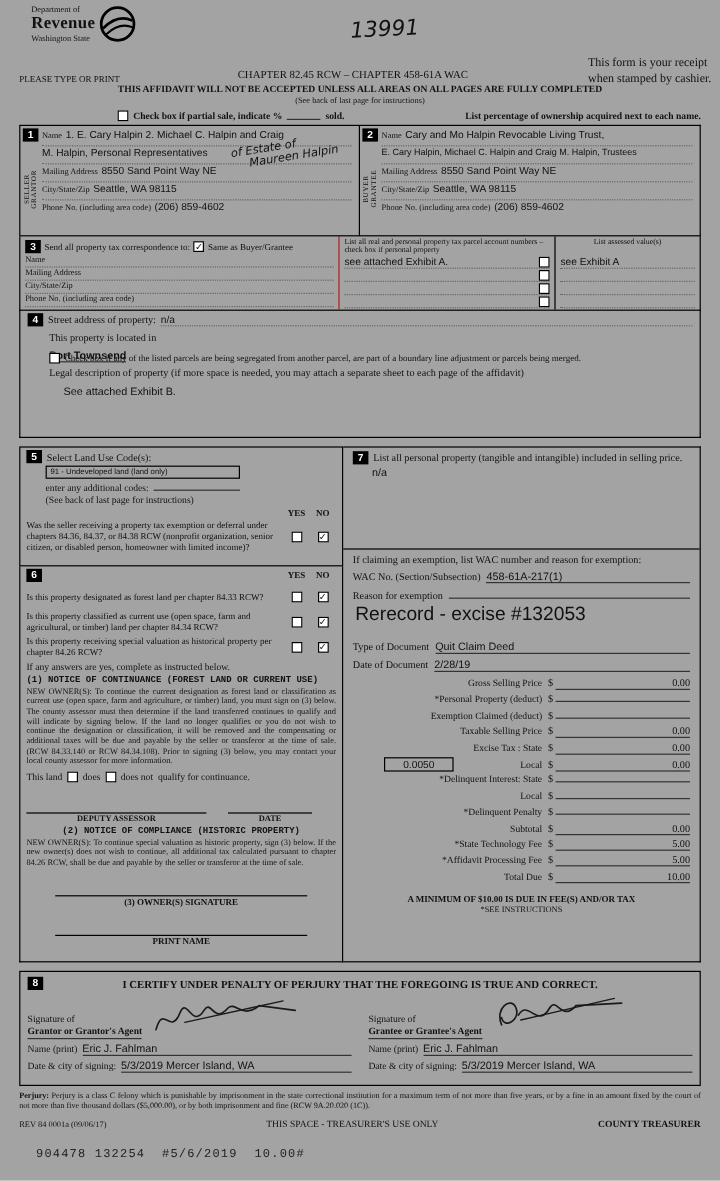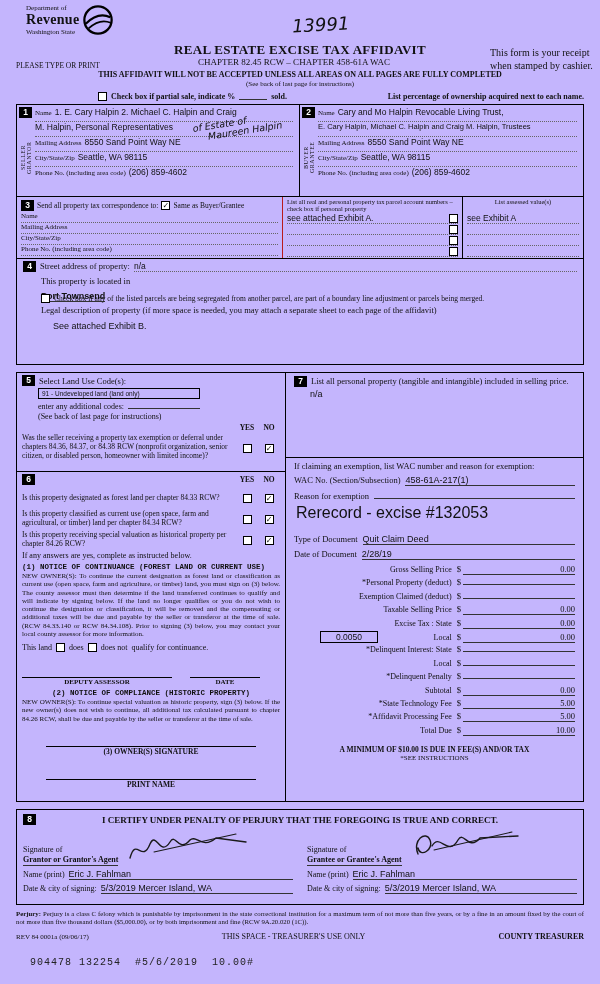--- a/index.html
+++ b/index.html
@@ -1,18 +1,18 @@
 <!DOCTYPE html>
 <html><head>
 <meta charset="utf-8">
 <style>
   * { margin:0; padding:0; box-sizing:border-box; }
   html,body { background:#fff; }
   body { width:600px; margin:0; font-family:"Liberation Serif", serif; color:#111; }
-  .page { width:600px; height:984px; background:#c4b5fd; overflow:hidden; position:relative; }
+  .page { width:600px; height:984px; background:#a3a3a3; overflow:hidden; position:relative; }
 
   .b { font-weight:bold; }
   .center { text-align:center; }
   .s7 { font-size:7px; }
   .s75 { font-size:7.5px; }
   .s75b { font-size:7.5px; font-weight:bold; }
   .s8 { font-size:8px; }
   .s85 { font-size:8.5px; }
   .s9b { font-size:9px; font-weight:bold; }
   .value { font-family:"Liberation Sans", sans-serif; }
@@ -158,21 +158,20 @@
         <div class="lt2">Revenue</div>
         <div class="lt3">Washington State</div>
       </div>
       <svg width="32" height="32" viewBox="0 0 34 34">
         <circle cx="17" cy="17" r="14.5" fill="none" stroke="#000" stroke-width="2.4"></circle>
         <path d="M4 21 Q17 8 30 14" fill="none" stroke="#000" stroke-width="2.4"></path>
         <path d="M7 26 Q19 15 30.5 20" fill="none" stroke="#000" stroke-width="1.8"></path>
       </svg>
     </div>
     <div class="hw-number handwriting">13991</div>
-    <div class="title">REAL ESTATE EXCISE TAX AFFIDAVIT</div>
     <div class="chapter">CHAPTER 82.45 RCW – CHAPTER 458-61A WAC</div>
     <div class="receipt-note">
       <div>This form is your receipt</div>
       <div>when stamped by cashier.</div>
     </div>
     <div class="please-type">PLEASE TYPE OR PRINT</div>
     <div class="warning">THIS AFFIDAVIT WILL NOT BE ACCEPTED UNLESS ALL AREAS ON ALL PAGES ARE FULLY COMPLETED</div>
     <div class="see-back">(See back of last page for instructions)</div>
   </div>
 

